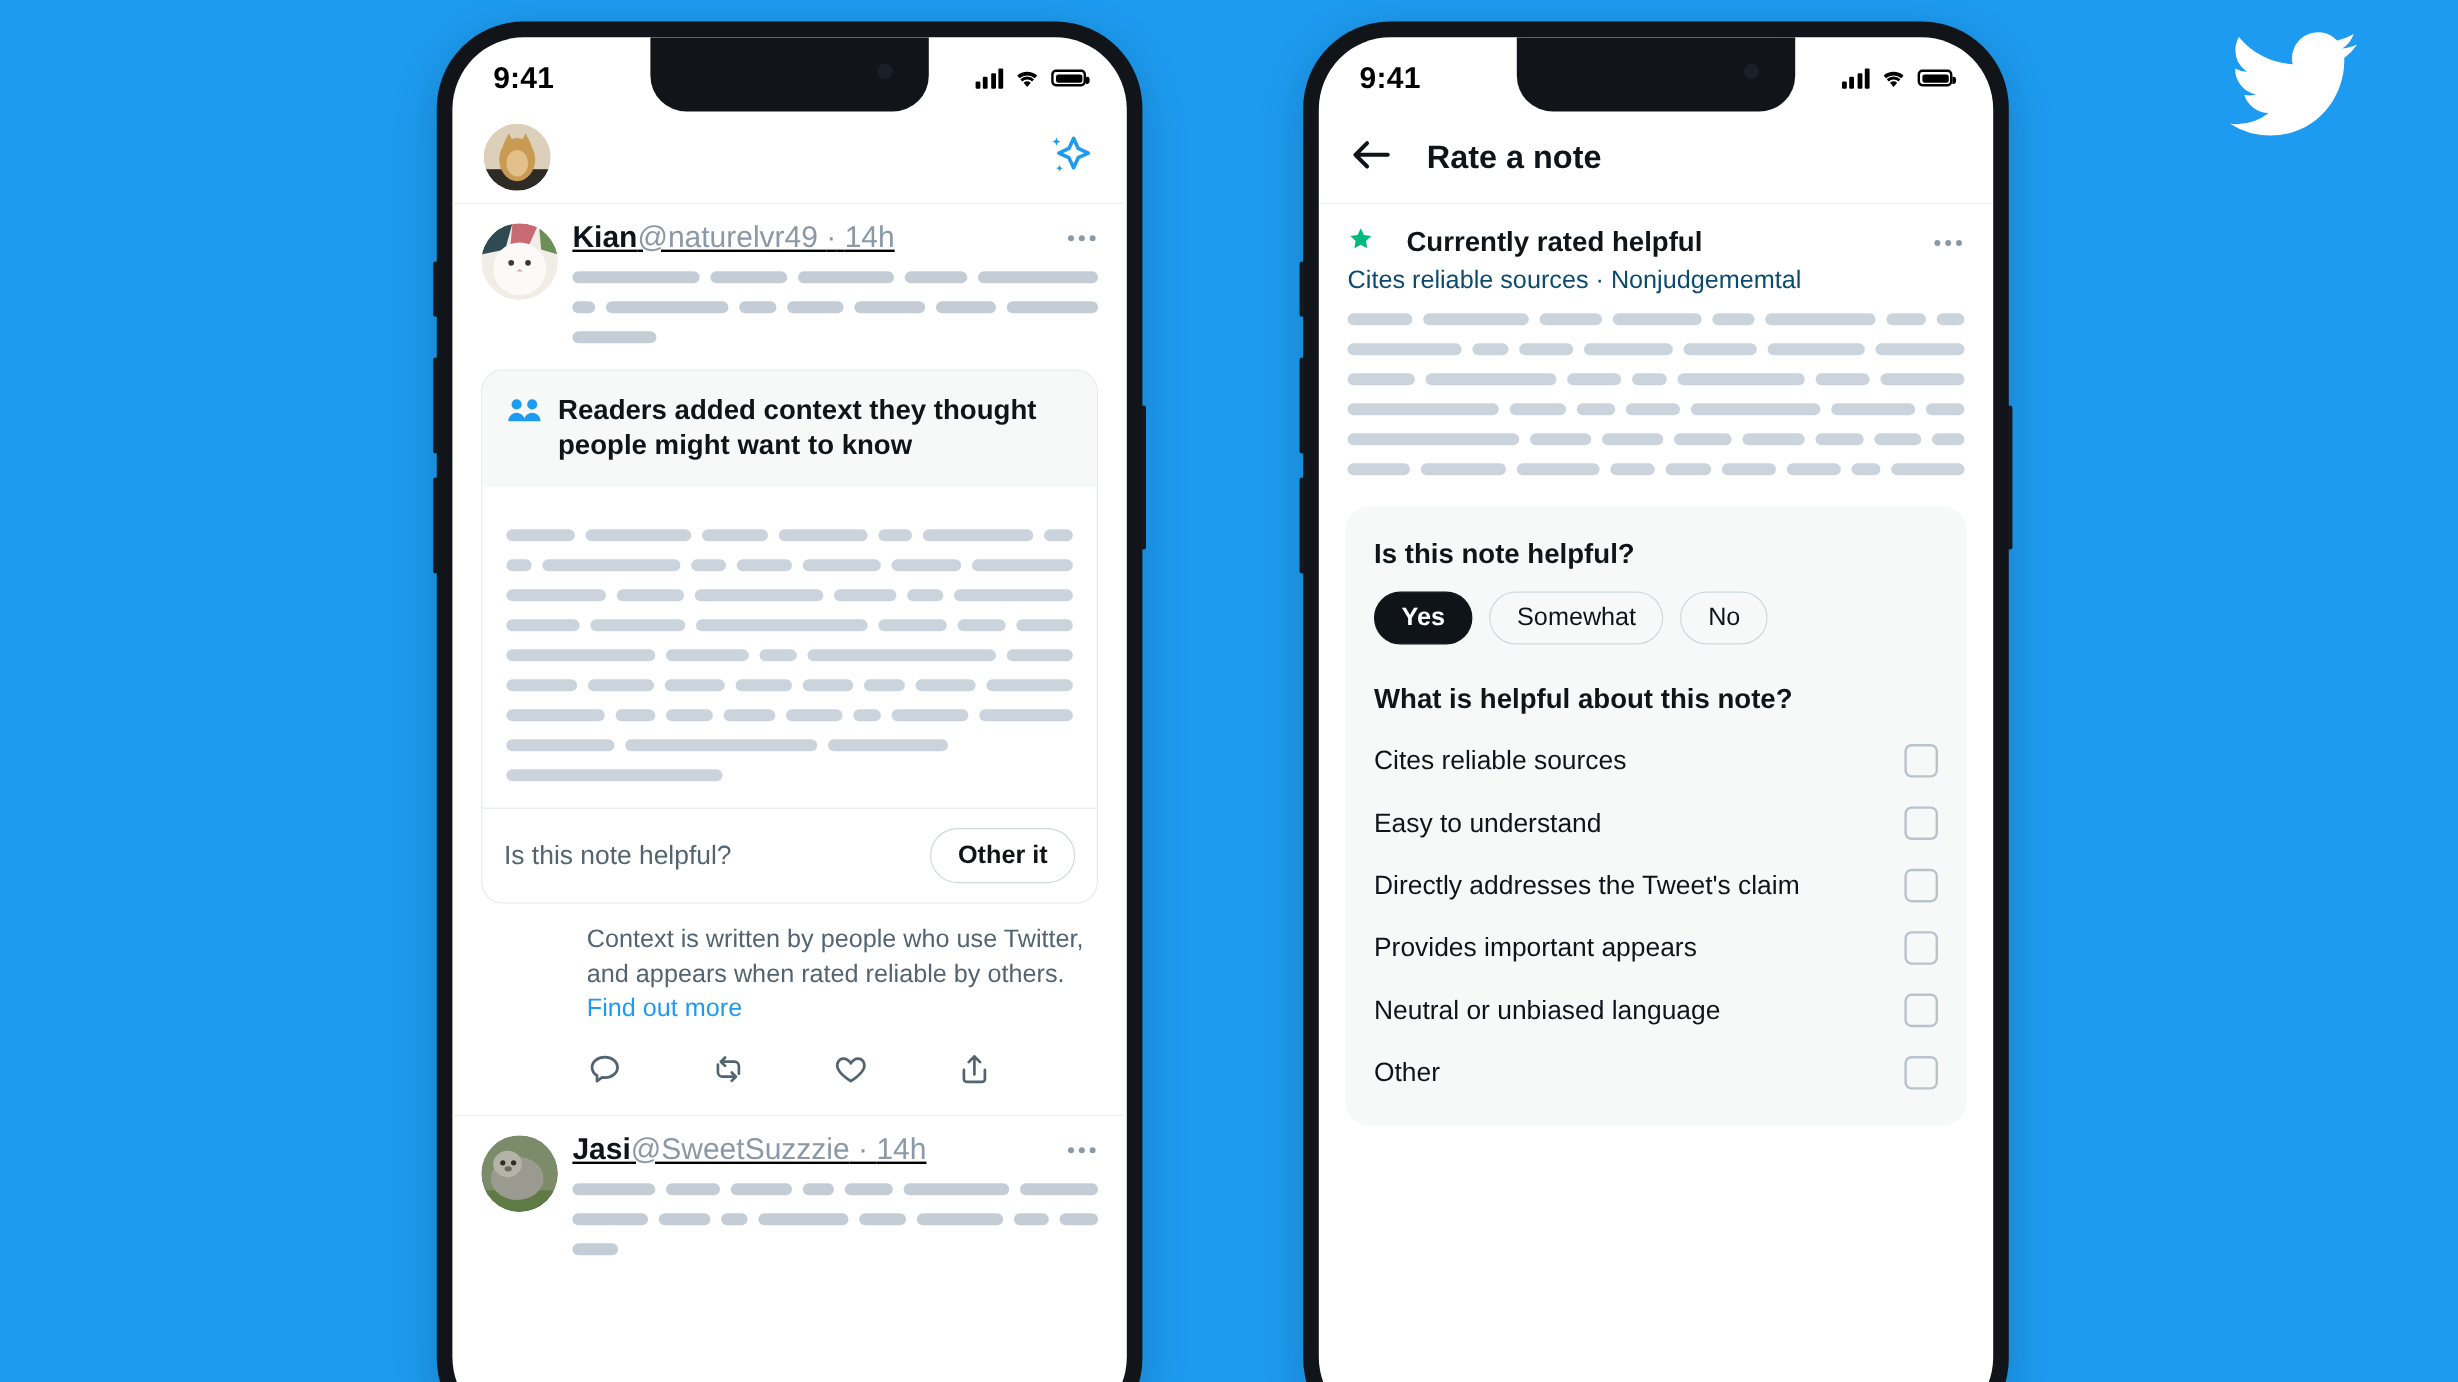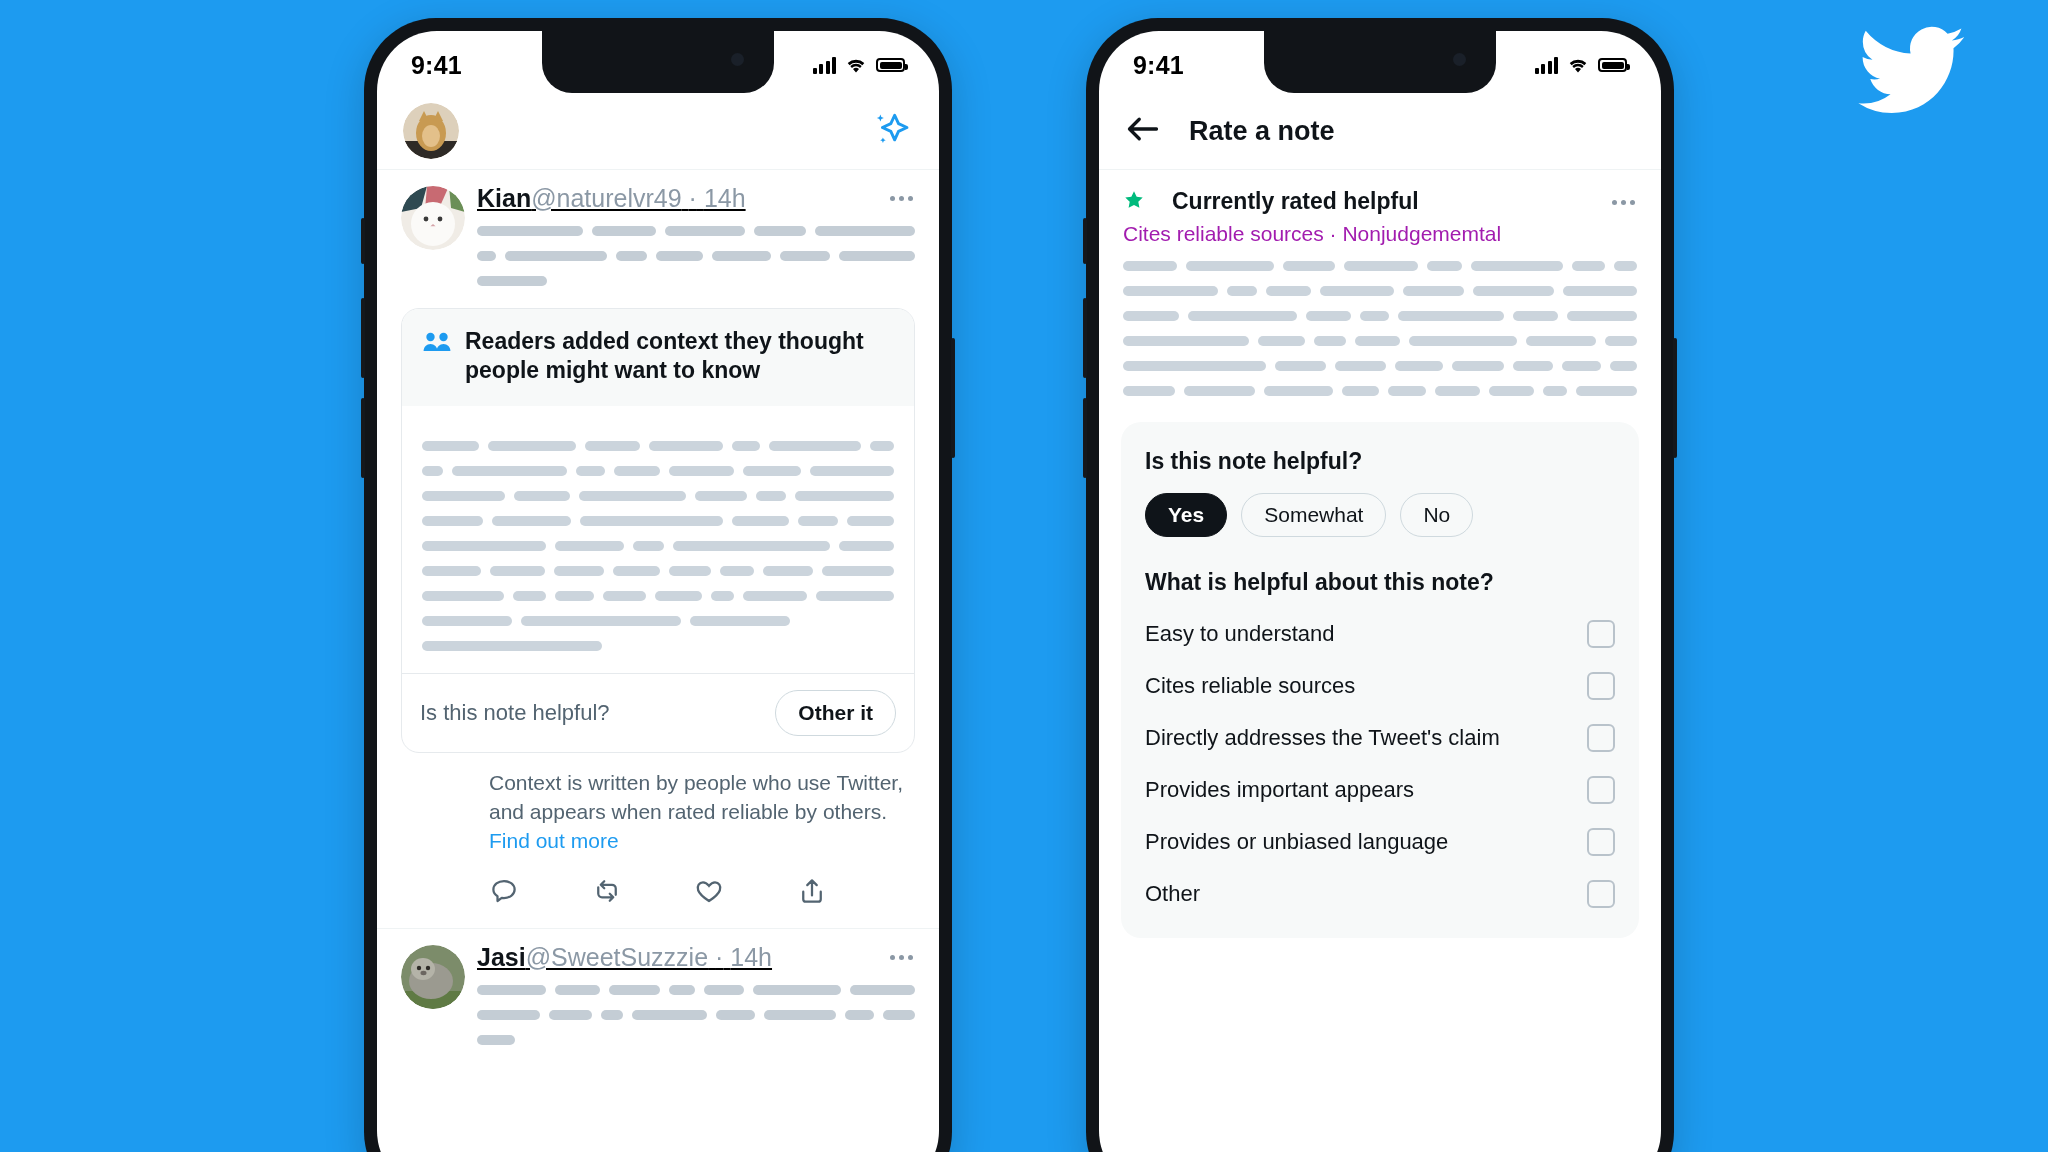--- a/index.html
+++ b/index.html
@@ -109,21 +109,21 @@
   .actions{display:flex;justify-content:space-between;padding:20px 112px 18px 112px;box-sizing:border-box;}
   .actions .ic{color:#536471;}
 
   
   .rt-header{height:76px;display:flex;align-items:center;padding:0 26px;gap:28px;box-sizing:border-box;}
   .rt-title{font-size:27px;font-weight:bold;color:#0f1419;}
   .rt-note{padding:18px 24px 26px 24px;}
   .rated-row{display:flex;align-items:flex-start;justify-content:space-between;}
   .rated-left{display:flex;align-items:center;gap:27px;}
   .rated-txt{font-size:23px;font-weight:bold;color:#0f1419;}
-  .rated-sub{font-size:21px;color:#a21caf;margin-top:7px;}
+  .rated-sub{font-size:21px;color:#0c4a6e;margin-top:7px;}
 
   .form-card{
     margin:0 22px;background:#f7f9f9;border-radius:20px;padding:26px 24px 30px 24px;box-sizing:border-box;
   }
   .q-label{font-size:23px;font-weight:bold;color:#0f1419;}
   .chips{display:flex;gap:14px;margin-top:18px;}
   .chip{
     border:1px solid #cfd9de;border-radius:999px;padding:9px 22px;font-size:21px;color:#0f1419;background:transparent;
   }
   .chip.sel{background:#0f1419;color:#fff;border-color:#0f1419;font-weight:bold;}
@@ -567,37 +567,37 @@
       <div class="form-card">
         <div class="q-label">Is this note helpful?</div>
         <div class="chips" id="chips">
             <button class="chip sel">Yes</button>
             <button class="chip">Somewhat</button>
             <button class="chip">No</button>
           </div>
         <div class="q-label2">What is helpful about this note?</div>
         <div id="opts">
             <div class="opt-row">
+              <div class="opt-label">Cites reliable sources</div>
+              <div class="cbx"></div>
+            </div>
+            <div class="opt-row">
               <div class="opt-label">Easy to understand</div>
-              <div class="cbx"></div>
-            </div>
-            <div class="opt-row">
-              <div class="opt-label">Cites reliable sources</div>
               <div class="cbx"></div>
             </div>
             <div class="opt-row">
               <div class="opt-label">Directly addresses the Tweet's claim</div>
               <div class="cbx"></div>
             </div>
             <div class="opt-row">
               <div class="opt-label">Provides important appears</div>
               <div class="cbx"></div>
             </div>
             <div class="opt-row">
-              <div class="opt-label">Provides or unbiased language</div>
+              <div class="opt-label">Neutral or unbiased language</div>
               <div class="cbx"></div>
             </div>
             <div class="opt-row">
               <div class="opt-label">Other</div>
               <div class="cbx"></div>
             </div>
           </div>
       </div>
 
     </div>

